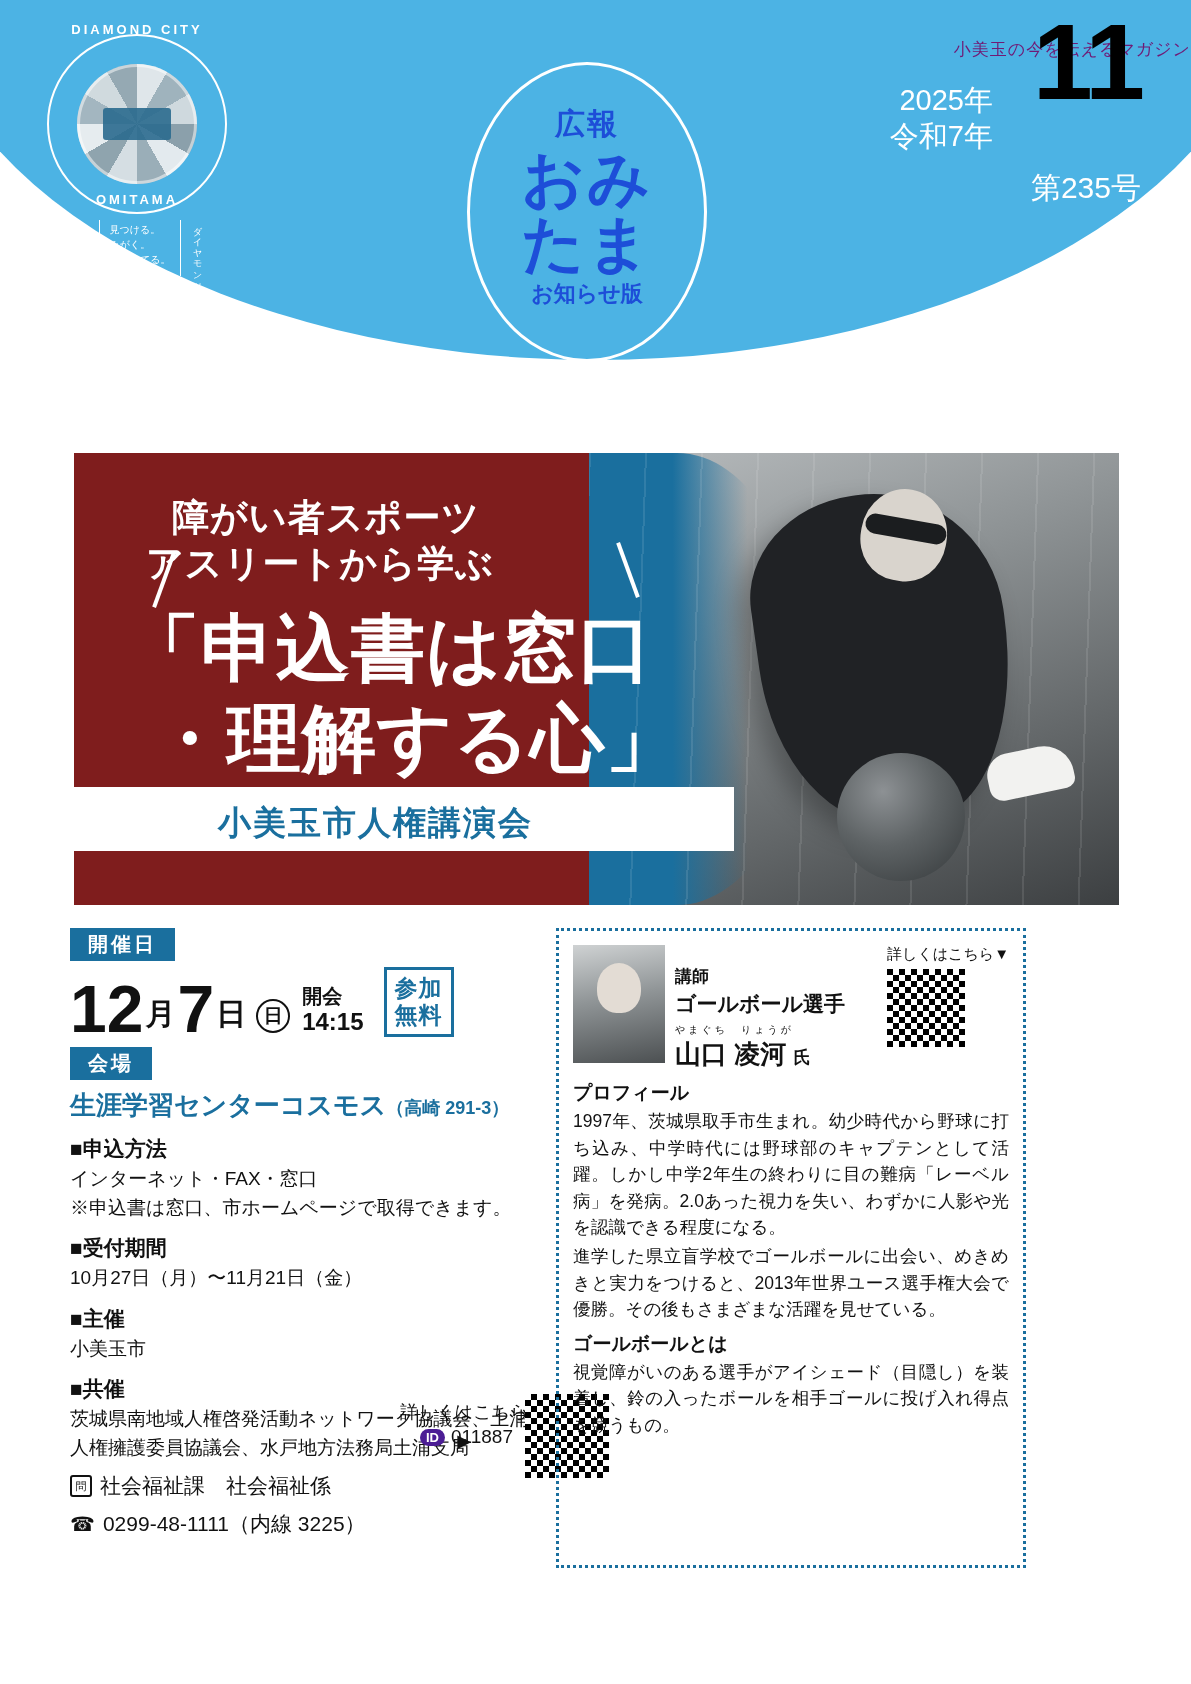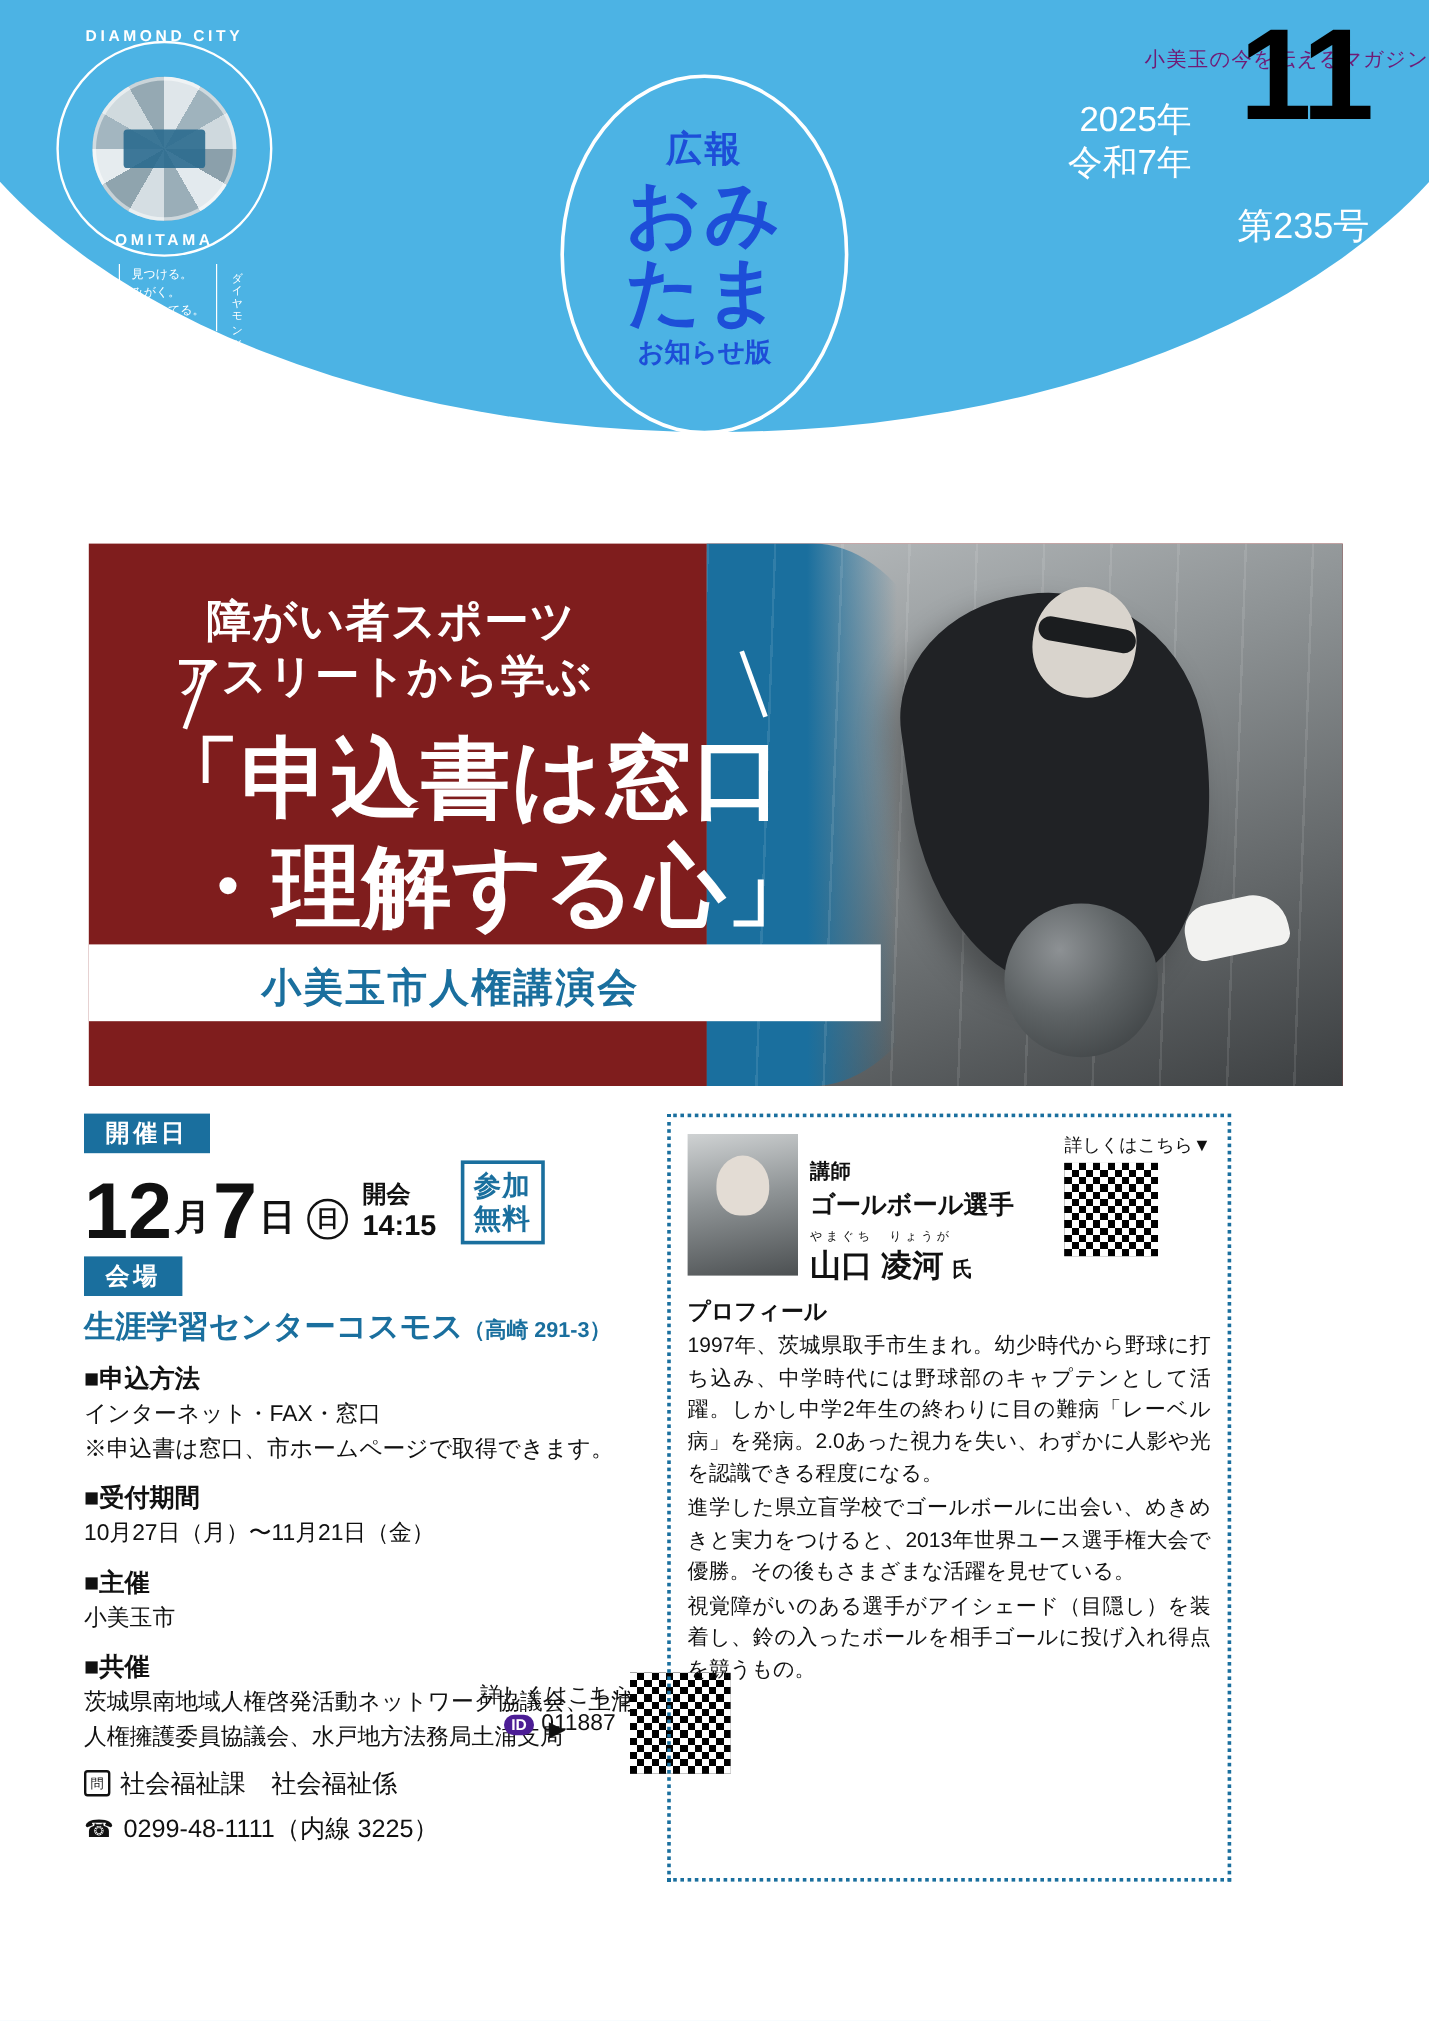--- a/index.html
+++ b/index.html
@@ -614,14 +614,15 @@
     <div class="panel-more">
       <div class="lbl">詳しくはこちら▼</div>
       <div class="qr-sm"></div>
     </div>
   </div>
 
   <div class="pf-h">プロフィール</div>
   <div class="pf-b">1997年、茨城県取手市生まれ。幼少時代から野球に打ち込み、中学時代には野球部のキャプテンとして活躍。しかし中学2年生の終わりに目の難病「レーベル病」を発病。2.0あった視力を失い、わずかに人影や光を認識できる程度になる。</div>
   <div class="pf-b">進学した県立盲学校でゴールボールに出会い、めきめきと実力をつけると、2013年世界ユース選手権大会で優勝。その後もさまざまな活躍を見せている。</div>
 
+  <div class="pf-h">ゴールボールとは</div>
   <div class="pf-b">視覚障がいのある選手がアイシェード（目隠し）を装着し、鈴の入ったボールを相手ゴールに投げ入れ得点を競うもの。</div>
 </div>
 
 </body></html>

